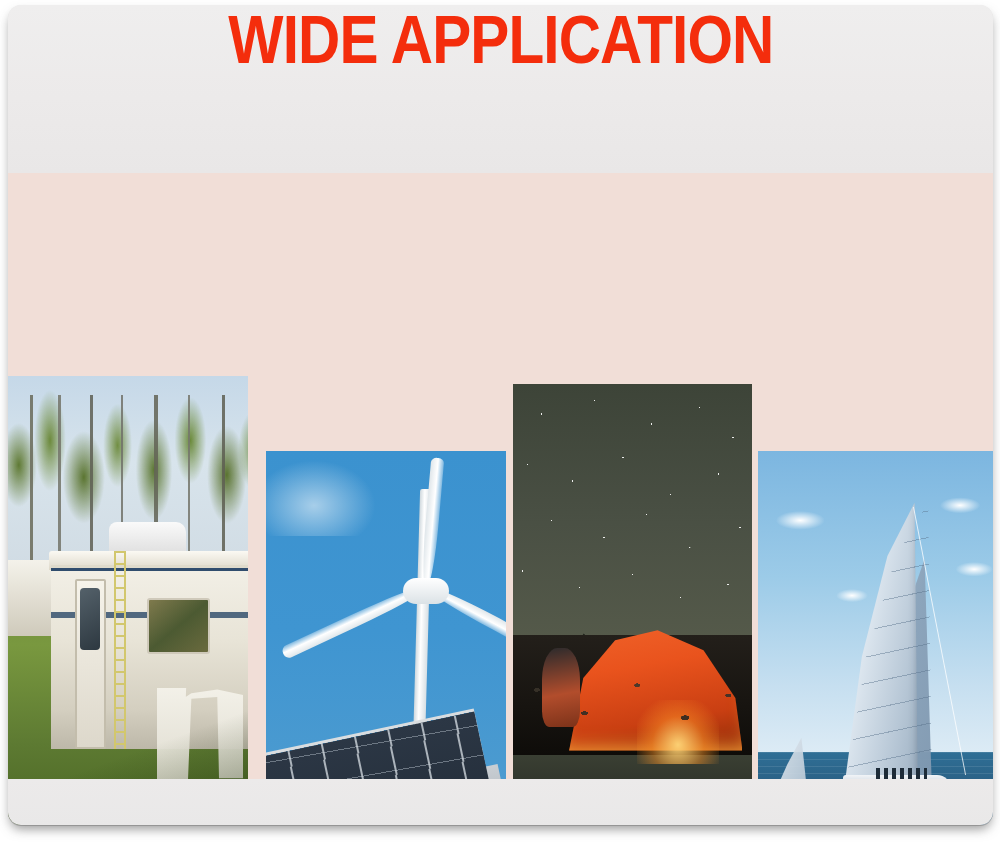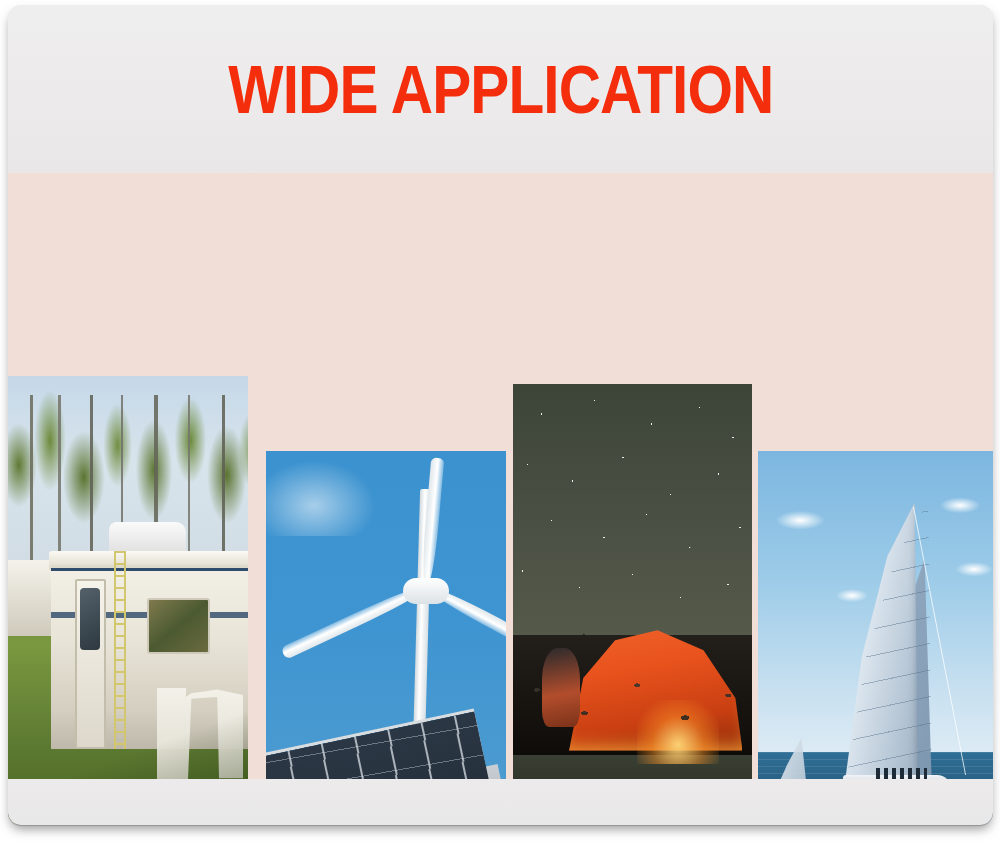--- a/index.html
+++ b/index.html
@@ -27,21 +27,20 @@
   }
 
   
   #header-band {
     position: absolute;
     left: 0; top: 0;
     width: 100%;
     height: 168px;
     background: linear-gradient(180deg,#efeeee 0%, #eceaea 55%, #e9e7e7 100%);
     display: flex;
-    align-items: center;
     justify-content: center;
   }
 
   #banner-title {
     color: #f42d0c;
     font-size: 68px;
     line-height: 1;
     font-weight: 700;
     letter-spacing: -1px;
     transform: scaleX(0.86);

